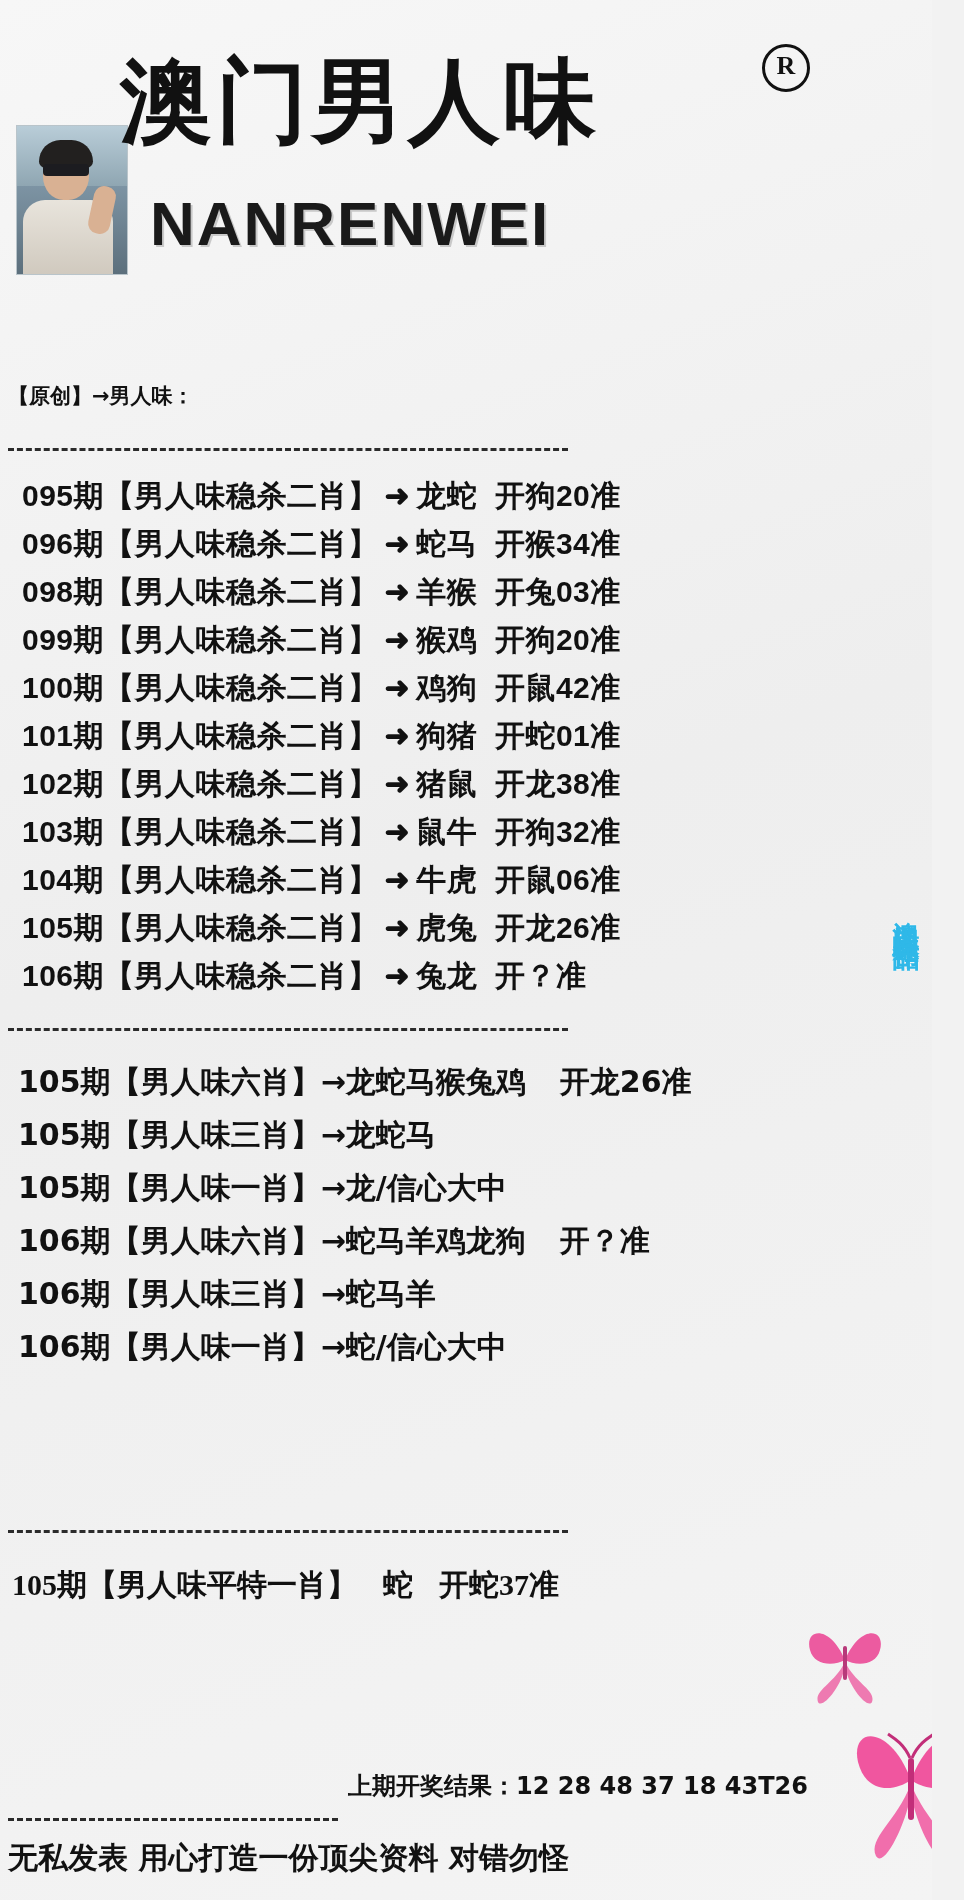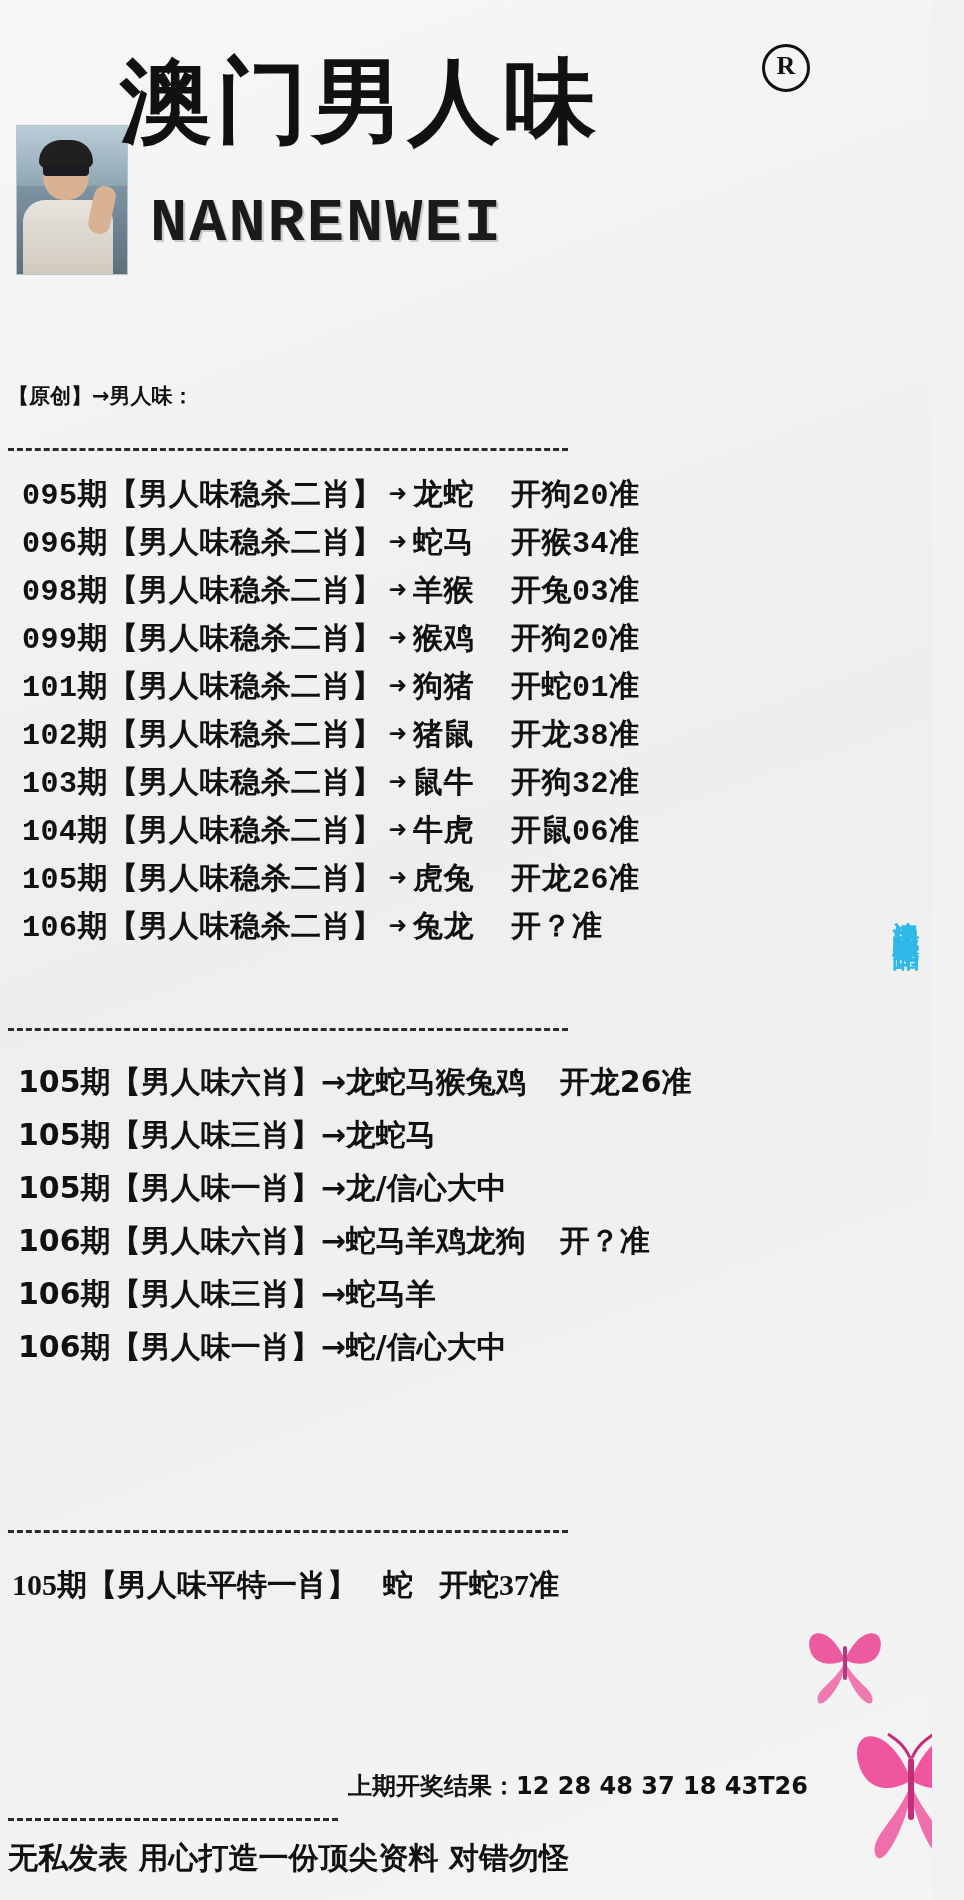--- a/index.html
+++ b/index.html
@@ -107,21 +107,21 @@
     font-family: "Liberation Serif", serif;
     font-size: 26px;
     font-weight: bold;
     text-align: center;
     line-height: 38px;
   }
   .logo-en {
     position: absolute;
     left: 150px;
     top: 188px;
-    font-family: Liberation Mono, monospace;
+    font-family: Liberation Sans, sans-serif;
     font-weight: bold;
     font-size: 62px;
     letter-spacing: 2px;
     color: #1a1a1a;
     white-space: nowrap;
     text-shadow: 2px 2px 0 rgba(120,120,120,0.35);
   }
 
   
   .origin-label {
@@ -147,21 +147,21 @@
   .divider.d4 { top: 1818px; width: 330px; }
 
   
   .rows {
     position: absolute;
     left: 22px;
     top: 472px;
     width: 900px;
   }
   .row {
-    font-family: Liberation Mono, monospace;
+    font-family: Liberation Sans, sans-serif;
     font-weight: bold;
     font-size: 30px;
     color: #111;
     line-height: 48px;
     white-space: nowrap;
     letter-spacing: 0.5px;
   }
   .row .arrow { font-weight: bold; padding: 0 6px; }
 
   .rows2 {
@@ -268,20 +268,23 @@
       <span>095期</span><span>【男人味稳杀二肖】</span><span class="arrow">➜</span><span>龙蛇</span>&nbsp;&nbsp;<span>开狗20准</span>
     </div>
     <div class="row">
       <span>096期</span><span>【男人味稳杀二肖】</span><span class="arrow">➜</span><span>蛇马</span>&nbsp;&nbsp;<span>开猴34准</span>
     </div>
     <div class="row">
       <span>098期</span><span>【男人味稳杀二肖】</span><span class="arrow">➜</span><span>羊猴</span>&nbsp;&nbsp;<span>开兔03准</span>
     </div>
     <div class="row">
       <span>099期</span><span>【男人味稳杀二肖】</span><span class="arrow">➜</span><span>猴鸡</span>&nbsp;&nbsp;<span>开狗20准</span>
+    </div>
+    <div class="row">
+      <span>100期</span><span>【男人味稳杀二肖】</span><span class="arrow">➜</span><span>鸡狗</span>&nbsp;&nbsp;<span>开鼠42准</span>
     </div>
     <div class="row">
       <span>101期</span><span>【男人味稳杀二肖】</span><span class="arrow">➜</span><span>狗猪</span>&nbsp;&nbsp;<span>开蛇01准</span>
     </div>
     <div class="row">
       <span>102期</span><span>【男人味稳杀二肖】</span><span class="arrow">➜</span><span>猪鼠</span>&nbsp;&nbsp;<span>开龙38准</span>
     </div>
     <div class="row">
       <span>103期</span><span>【男人味稳杀二肖】</span><span class="arrow">➜</span><span>鼠牛</span>&nbsp;&nbsp;<span>开狗32准</span>
     </div>

